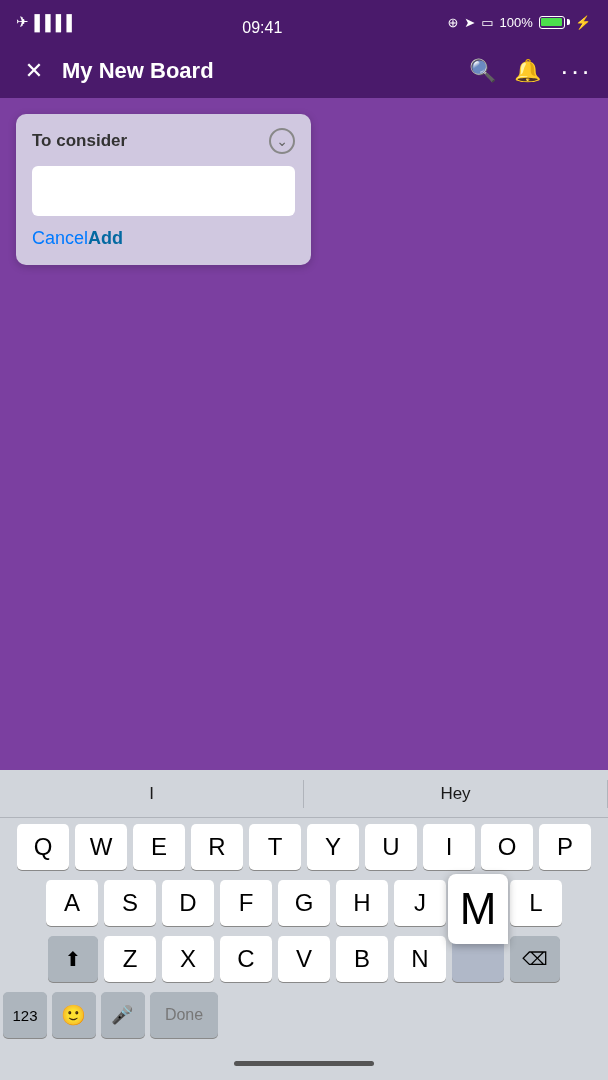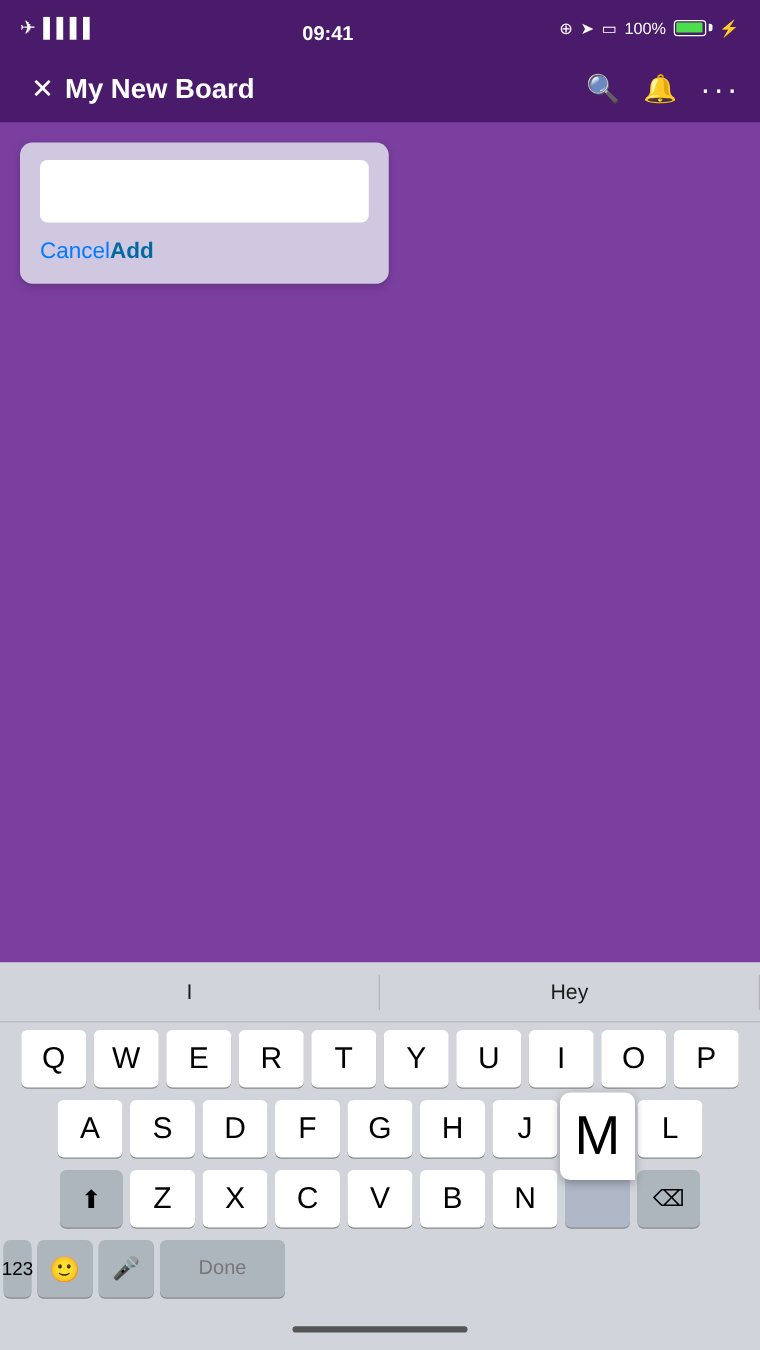--- a/index.html
+++ b/index.html
@@ -24,21 +24,21 @@
       color: white;
       font-size: 15px;
       font-weight: 500;
     }
     .status-left {
       display: flex;
       align-items: center;
       gap: 6px;
     }
     .status-center {
-      font-weight: 700;
+      font-weight: 400;
       font-size: 16px;
       margin-top: 12px;
     }
     .status-right {
       display: flex;
       align-items: center;
       gap: 6px;
       font-size: 13px;
     }
     .battery-icon {
@@ -90,21 +90,21 @@
       width: 36px;
       height: 36px;
       display: flex;
       align-items: center;
       justify-content: center;
     }
     .nav-title {
       font-size: 22px;
       font-weight: 600;
       color: white;
-      margin-left: 0;
+      margin-left: 10px;
     }
     .nav-right {
       display: flex;
       align-items: center;
       gap: 18px;
     }
     .nav-icon {
       font-size: 22px;
       color: white;
       cursor: pointer;
@@ -250,39 +250,39 @@
       background: #adb5bd;
       color: #000;
     }
     .key-shift {
       width: 50px;
     }
     .key-backspace {
       width: 50px;
     }
     .key-123 {
-      width: 22px;
+      width: 44px;
       font-size: 15px;
     }
     .key-emoji {
       width: 44px;
       font-size: 20px;
     }
     .key-mic {
       width: 44px;
       font-size: 18px;
     }
     .key-space {
       flex: 1;
       max-width: 260px;
       font-size: 16px;
       color: #333;
     }
     .key-done {
-      width: 100px;
+      width: 68px;
       font-size: 16px;
       background: #adb5bd;
       color: #777;
     }
 
     
     .key-popup {
       position: relative;
     }
     .key-popup::after {
@@ -360,20 +360,26 @@
   <div class="nav-right">
     <span class="nav-icon">🔍</span>
     <span class="nav-icon">🔔</span>
     <span class="nav-icon" style="font-size:26px; letter-spacing:2px;">···</span>
   </div>
 </div>
 
 <div class="board-area">
 
   <div class="card">
+    <div class="card-header">
+      <span class="card-title">To consider</span>
+      <div class="card-collapse-btn">
+        <span>⌄</span>
+      </div>
+    </div>
     <input class="card-input" type="text" value="" style="">
     <div class="card-actions">
       <button class="btn-cancel">Cancel</button>
       <button class="btn-add">Add</button>
     </div>
   </div>
 </div>
 
 <div class="keyboard">
 

